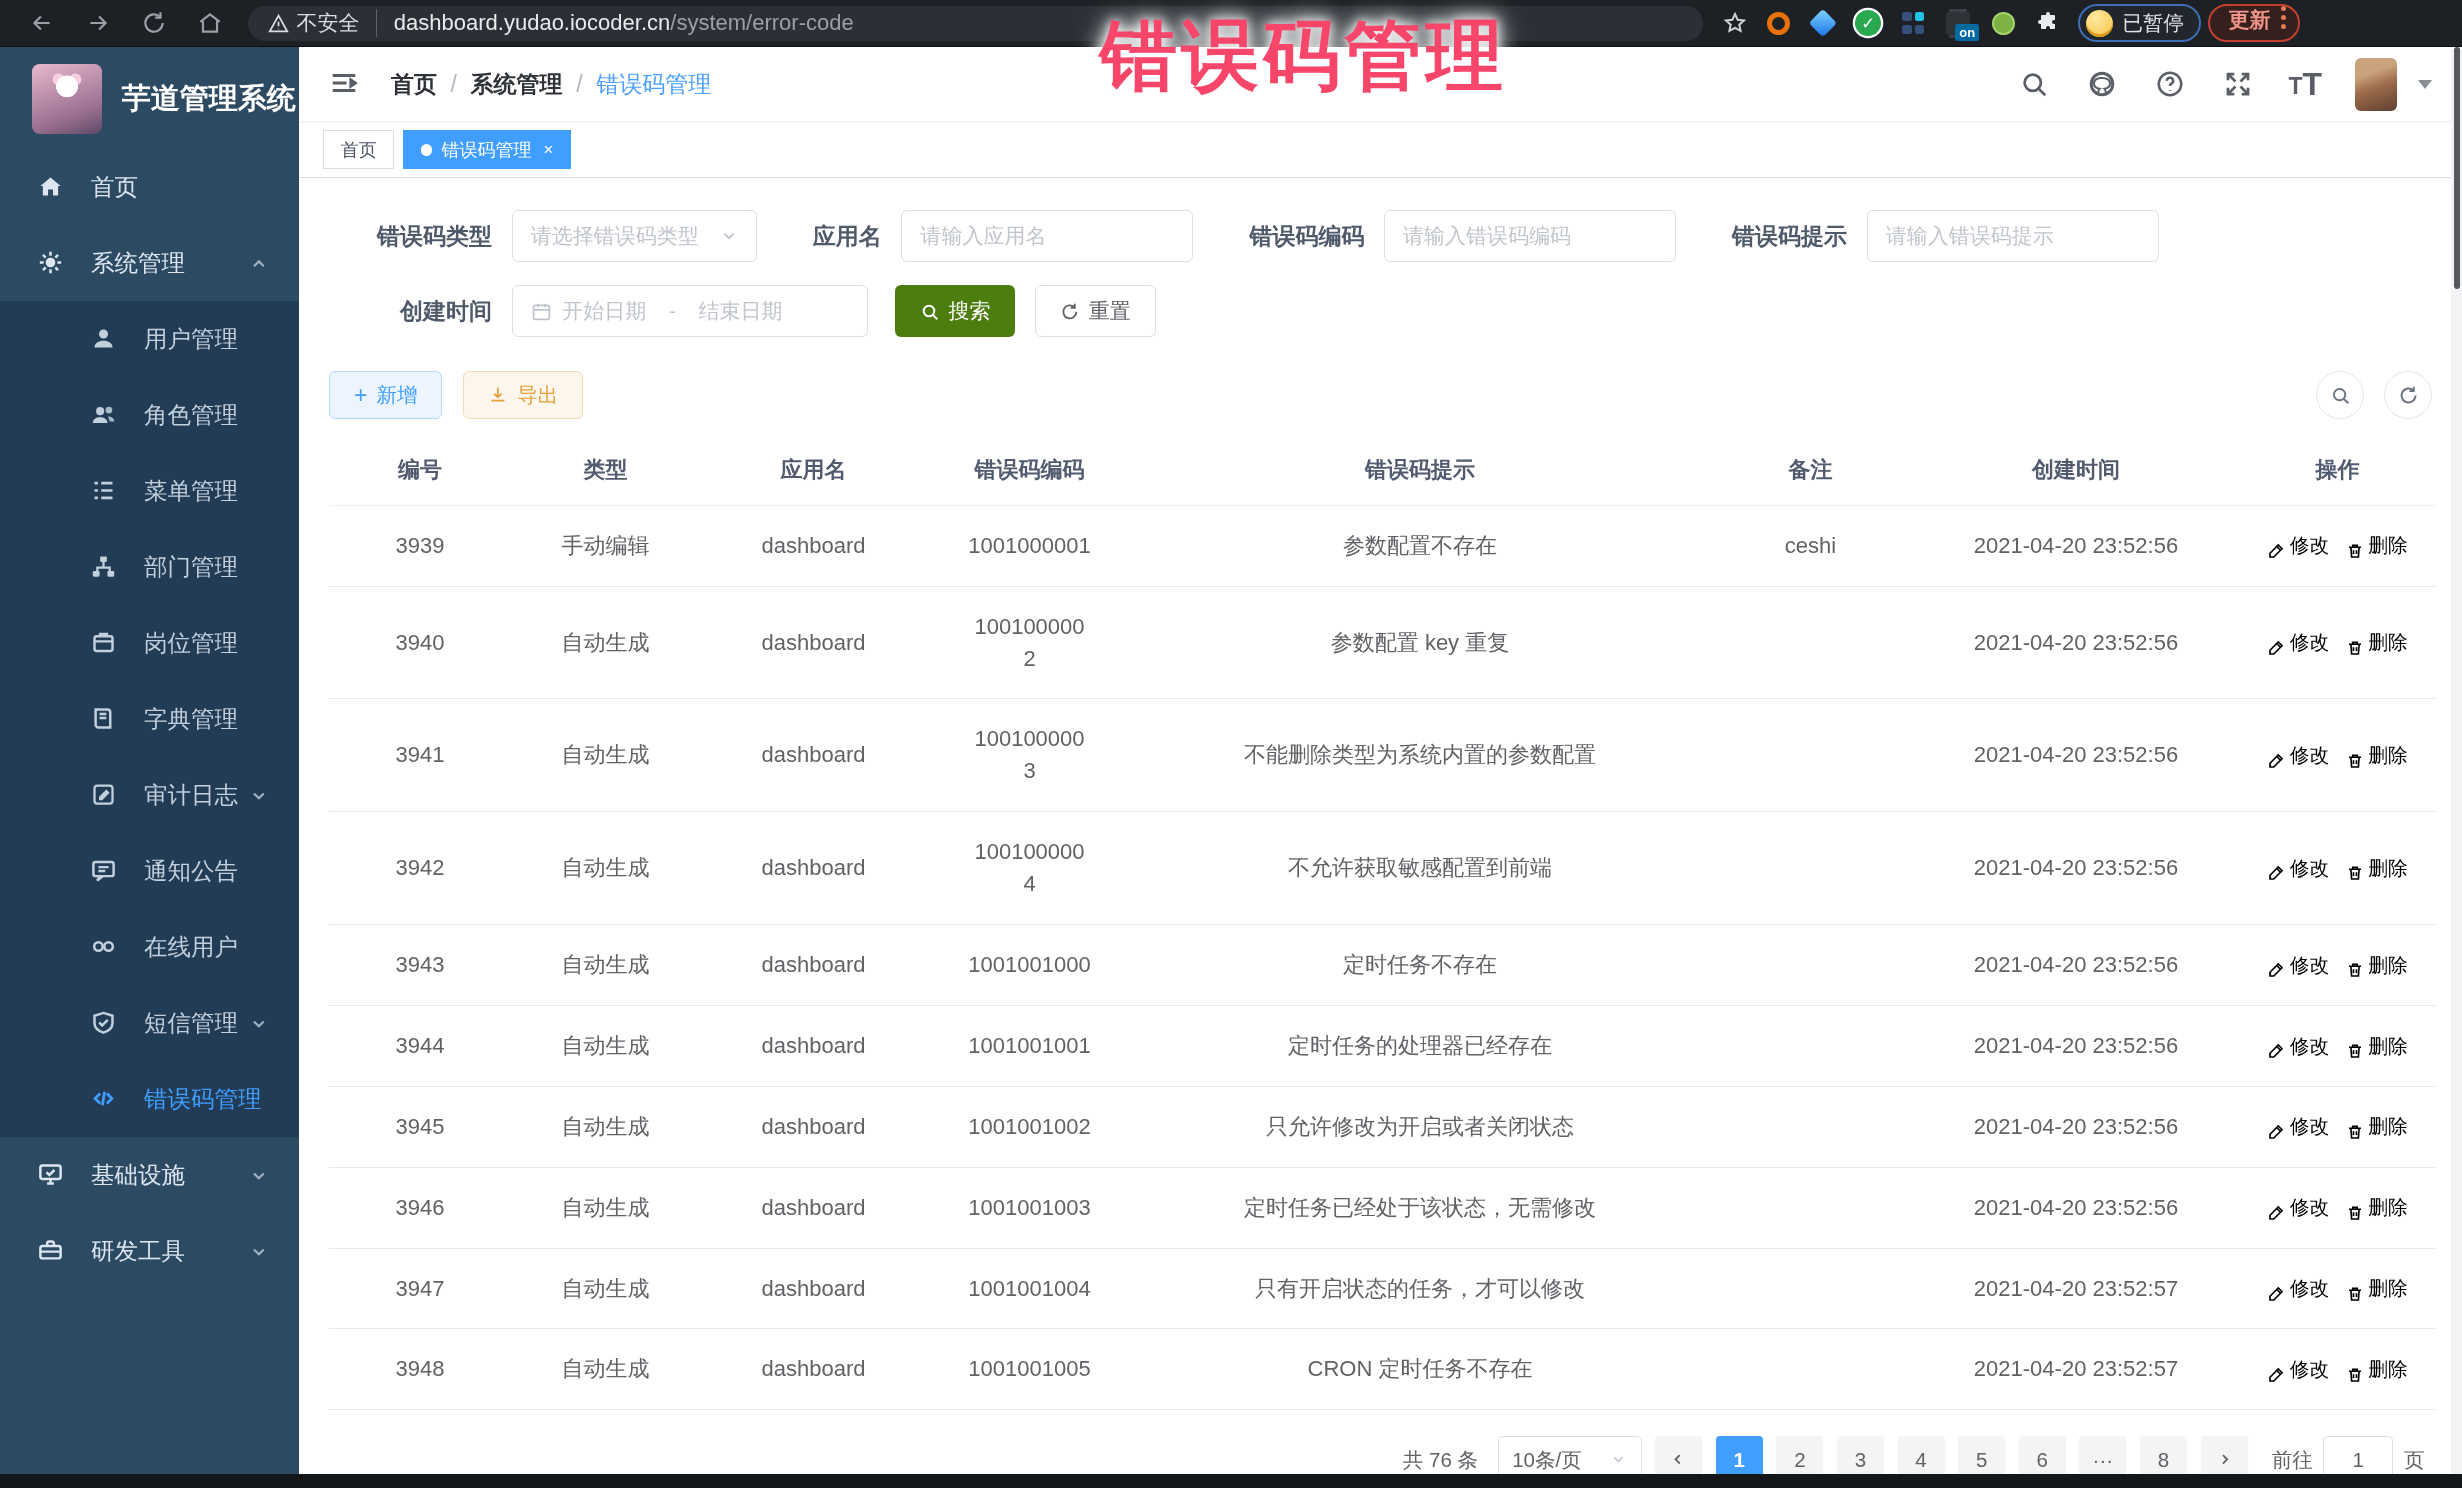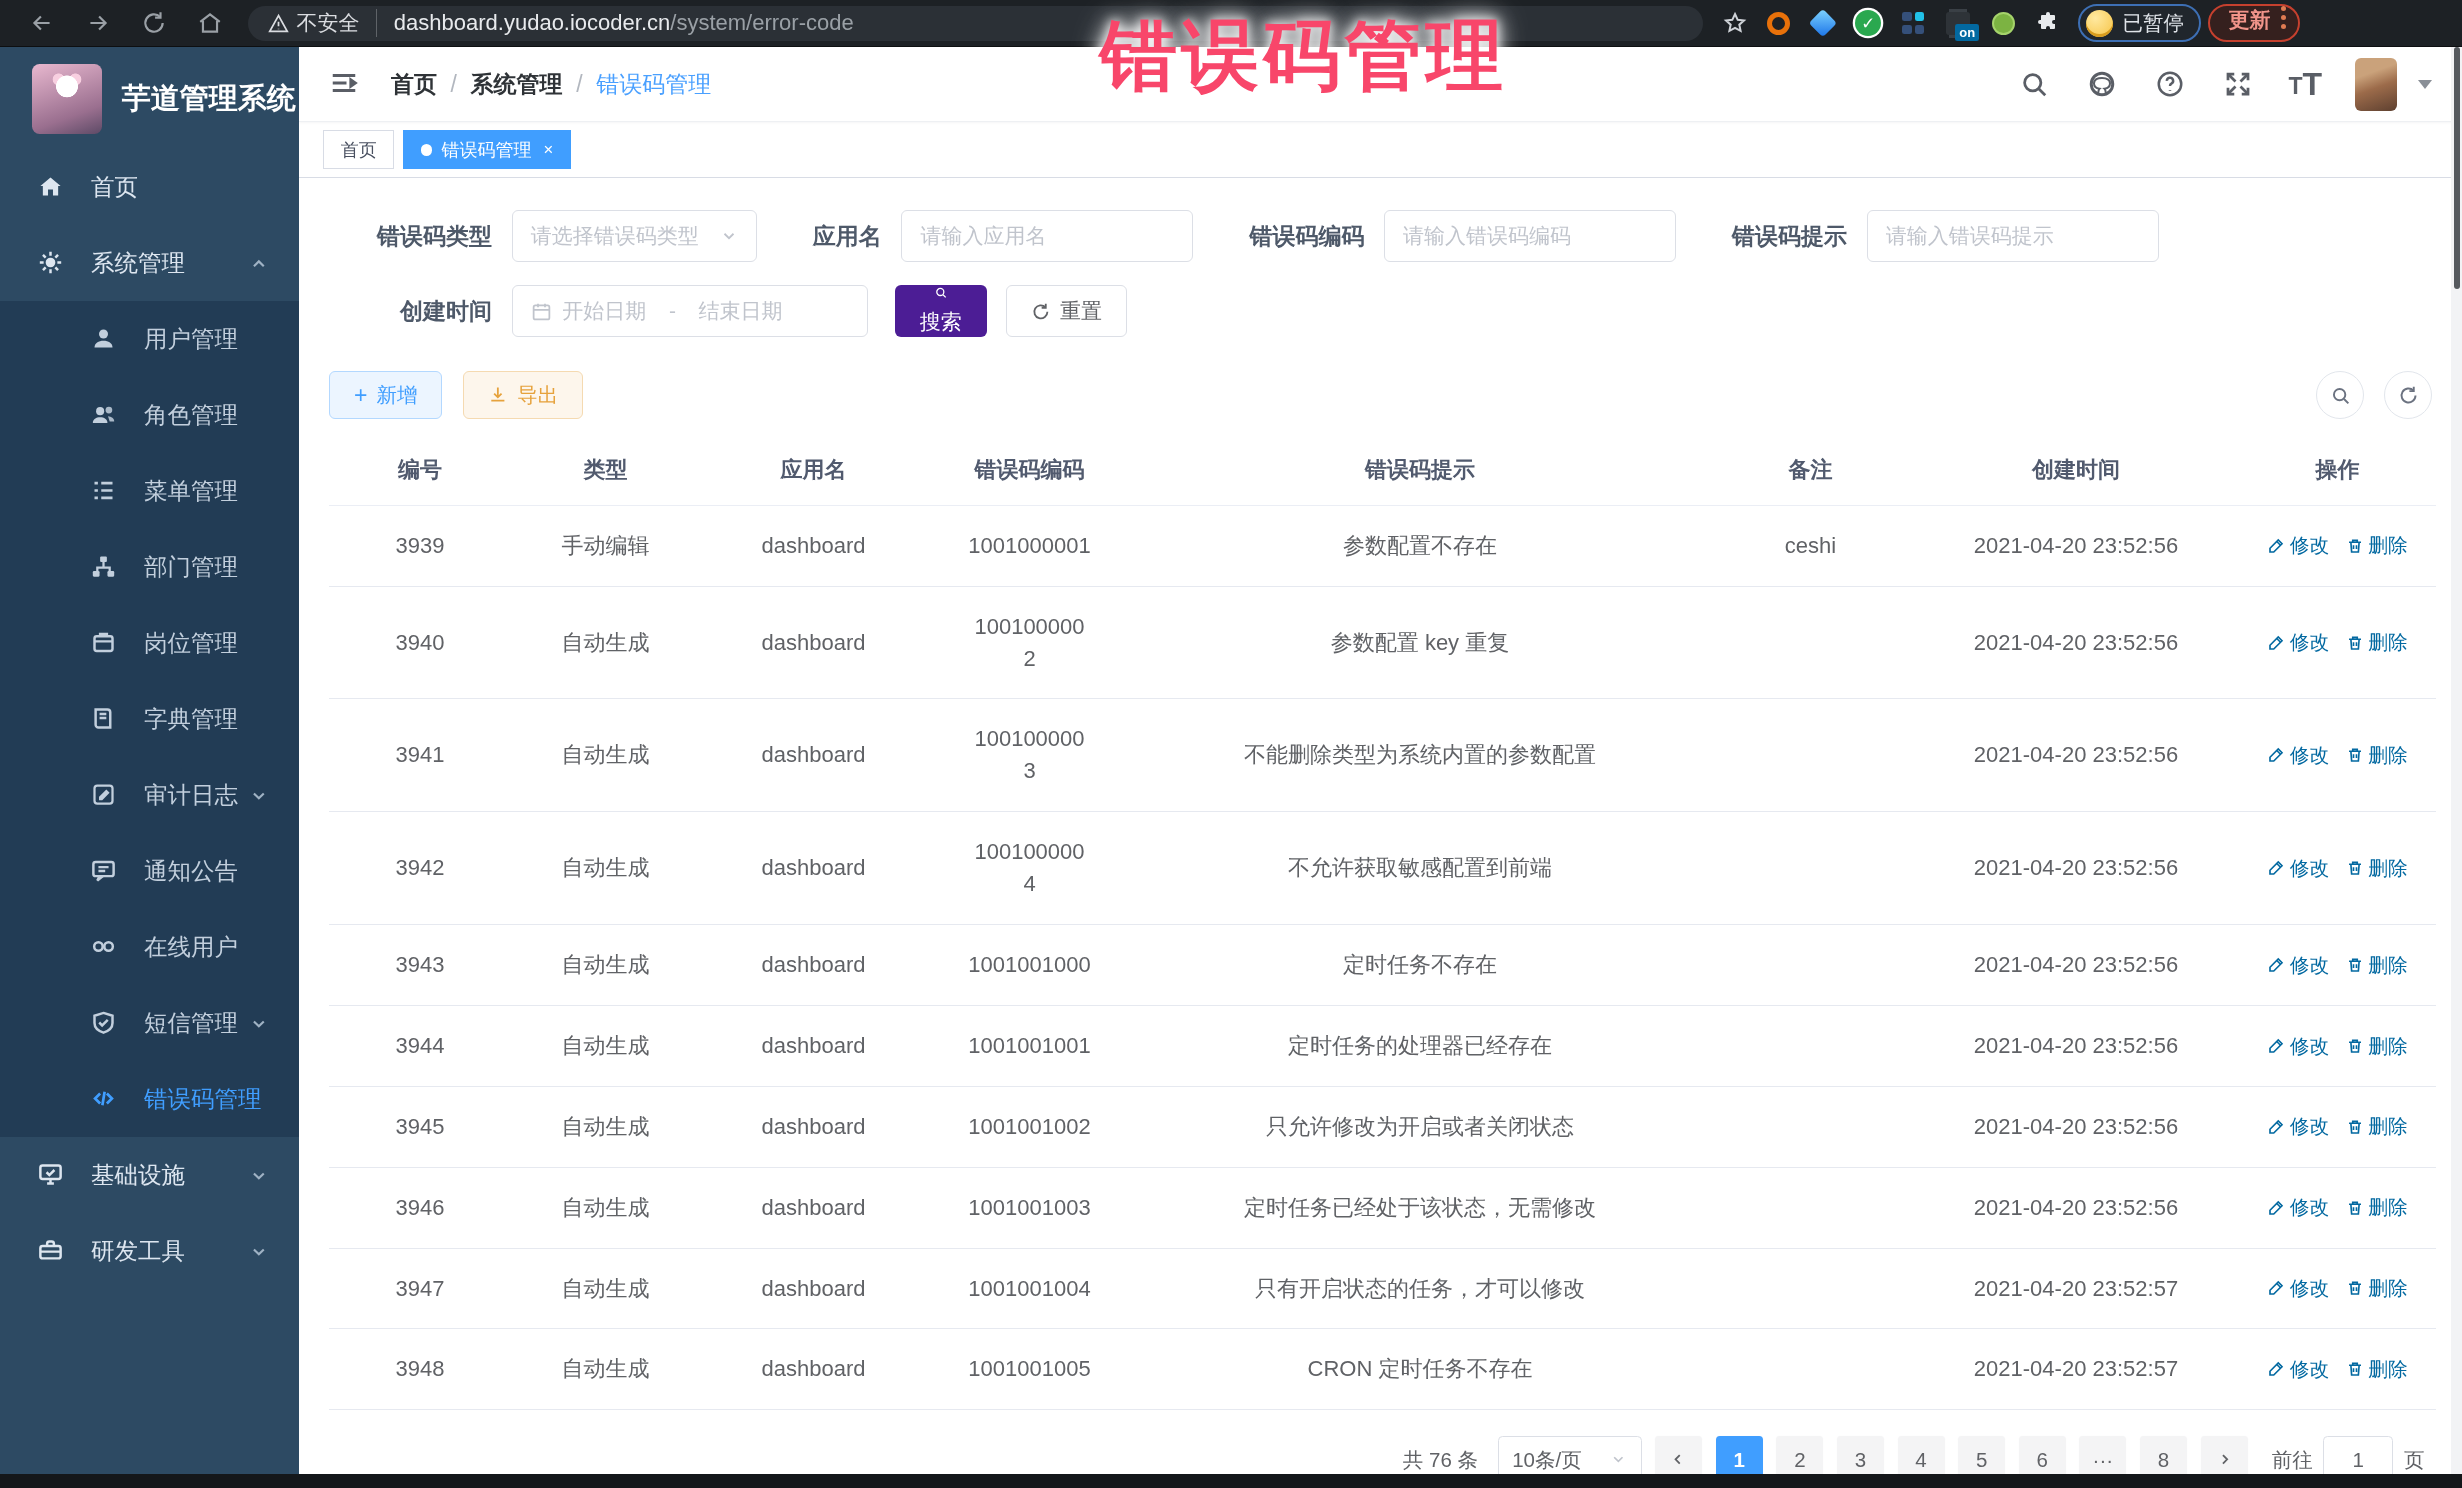--- a/index.html
+++ b/index.html
@@ -93,36 +93,36 @@
   .ctl input::placeholder { color:#c0c4cc;}
   .sel { justify-content:space-between; cursor:pointer;}
   .sel .ph { color:#c0c4cc;}
   .sel svg { width:18px; height:18px; color:#c0c4cc; flex:0 0 auto;}
   .gap { width:56px; flex:0 0 auto;}
   .daterange { width:356px; gap:10.6px; color:#c0c4cc; cursor:pointer;}
   .daterange svg { width:21px; height:21px; flex:0 0 auto;}
   .daterange span { white-space:nowrap;}
   .btn { height:52px; border-radius:6px; font-size:21px; display:inline-flex; align-items:center; justify-content:center; gap:9px; cursor:pointer; border:1.5px solid transparent; padding:0 24px;}
   .btn svg { width:19.7px; height:19.7px;}
-  .btn-primary { background:#4c1d95; color:#fff;flex-direction:column;}
+  .btn-primary { background:#4d7c0f; color:#fff;}
   .btn-plain { background:#fff; border-color:#dcdfe6; color:#606266;}
   .btn-add { background:#ecf5ff; border-color:#b3d8ff; color:#409eff; height:48px; font-size:20.5px;}
   .btn-export { background:#fdf6ec; border-color:#f5dab1; color:#e6a23c; height:48px; font-size:20.5px;}
   .toolbar { display:flex; align-items:center; margin:10.6px 0 21px 0;}
   .toolbar .right { margin-left:auto; display:flex; gap:19.7px;}
   .circle-btn { width:48px; height:48px; border-radius:50%; border:1.5px solid #e2e6ec; background:#fff; color:#6b7280; display:flex; align-items:center; justify-content:center; cursor:pointer;}
   .circle-btn svg { width:21px; height:21px;}
 
   
   table { width:100%; border-collapse:collapse; table-layout:fixed;}
   th { font-size:22px; color:#515a6e; font-weight:bold; padding:15px 7.6px 19.7px; border-bottom:0.8px solid #ebeef5; text-align:center;}
   td { font-size:22px; color:#606266; padding:24px 7.6px; border-bottom:0.8px solid #e6e9f0; text-align:center; vertical-align:middle; line-height:1.45;}
   td.wrapcode { white-space:pre-line;}
   .ops { display:flex; align-items:center; justify-content:center; gap:16.7px;}
-  .op { color:#0369a1; font-size:19.7px; display:inline-flex; align-items:center; gap:4.5px; cursor:pointer; white-space:nowrap;}
+  .op { color:#000000; font-size:19.7px; display:inline-flex; align-items:flex-end; gap:4.5px; cursor:pointer; white-space:nowrap;}
   .op svg { width:18px; height:18px;}
 
   
   .pager { display:flex; align-items:center; justify-content:flex-end; gap:13.6px; padding:26px 7.6px 0 0; font-size:20.5px; color:#606266;}
   .pg-total { margin-right:6px;}
   .pg-size { width:144px; height:47px; border:1.5px solid #dcdfe6; border-radius:4.5px; display:flex; align-items:center; justify-content:space-between; padding:0 13.6px; color:#606266; cursor:pointer;}
   .pg-size svg { width:16.7px; height:16.7px; color:#c0c4cc;}
   .pg-btn { min-width:47px; height:47px; border-radius:3.8px; background:#f4f4f5; color:#606266; display:flex; align-items:center; justify-content:center; font-size:20.5px; cursor:pointer; padding:0 7.6px; box-shadow:0 0.8px 1.5px rgba(0,0,0,.04);}
   .pg-btn.active { background:#409eff; color:#fff; font-weight:bold;}
   .pg-btn svg { width:16.7px; height:16.7px;}

